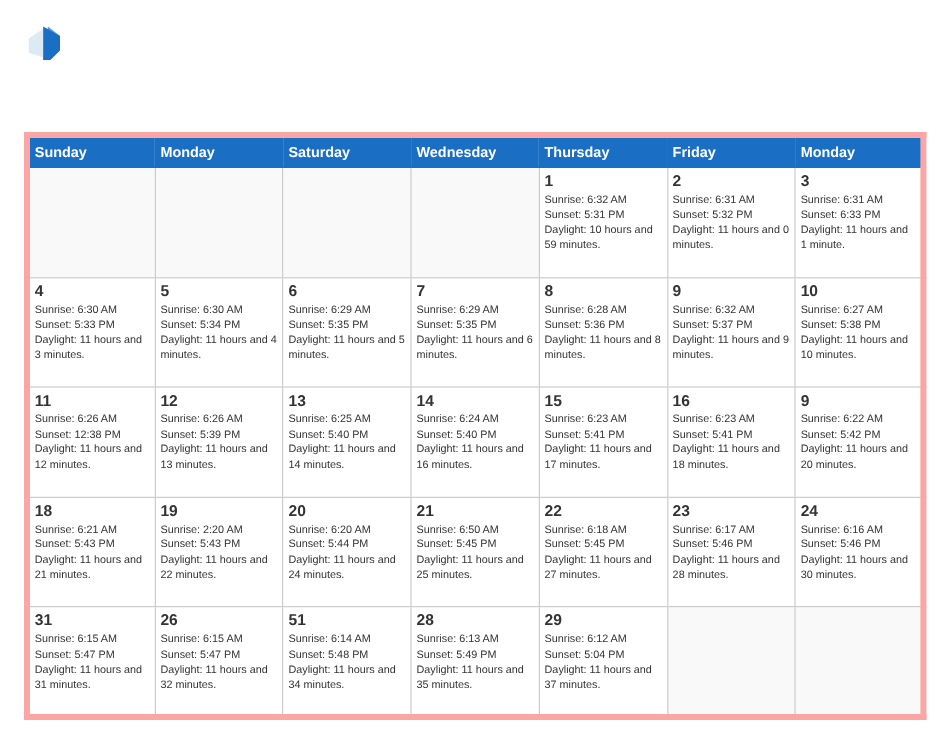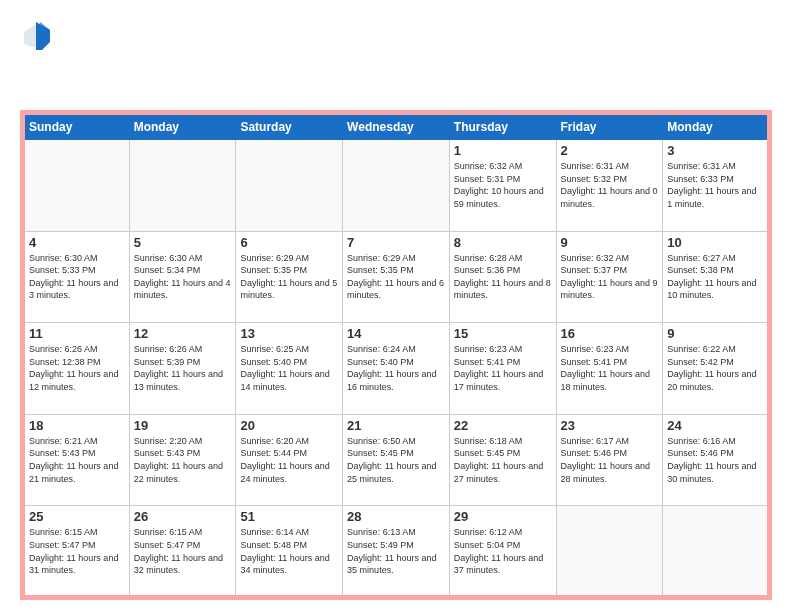--- a/index.html
+++ b/index.html
@@ -290,21 +290,21 @@
           </td>
           <td>
             <span class="day-number">24</span>
             <div class="day-info">Sunrise: 6:16 AM
 Sunset: 5:46 PM
 Daylight: 11 hours and 30 minutes.</div>
           </td>
         </tr>
         <tr>
           <td>
-            <span class="day-number">25</span>
+            <span class="day-number">31</span>
             <div class="day-info">Sunrise: 6:15 AM
 Sunset: 5:47 PM
 Daylight: 11 hours and 31 minutes.</div>
           </td>
           <td>
             <span class="day-number">26</span>
             <div class="day-info">Sunrise: 6:15 AM
 Sunset: 5:47 PM
 Daylight: 11 hours and 32 minutes.</div>
           </td>

